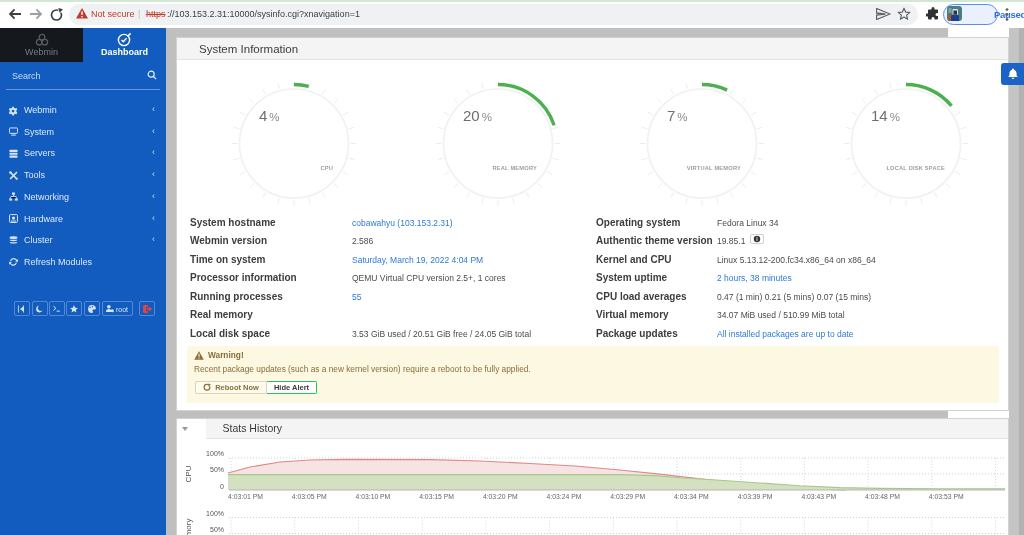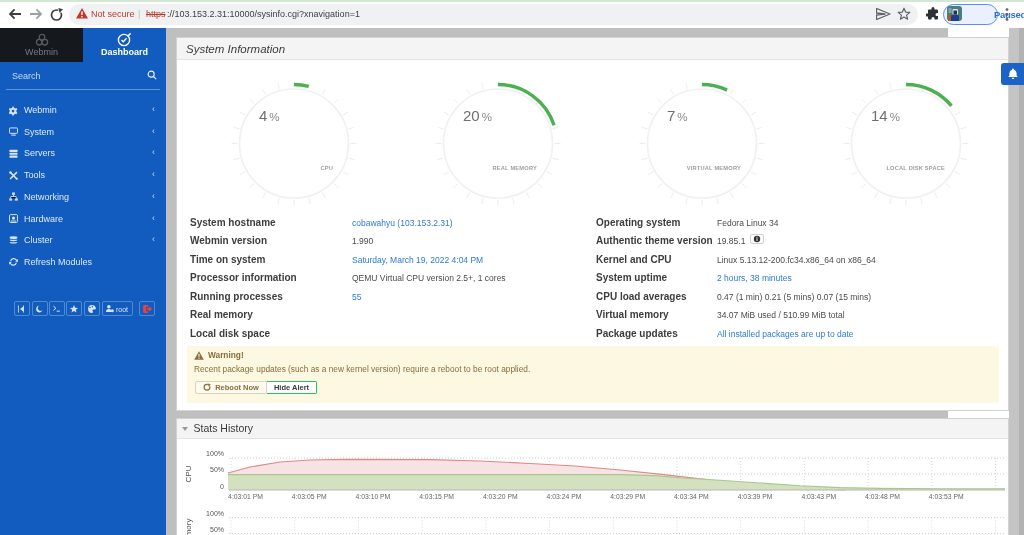--- a/index.html
+++ b/index.html
@@ -234,21 +234,21 @@
     <div class="sbtn" style="left:139px;width:16px;">
           <svg style="position:absolute;left:2px;top:2px" width="10" height="10" viewBox="0 0 14 14">
             <path d="M8.5 1.5 H3 a1.5 1.5 0 0 0 -1.5 1.5 v8 A1.5 1.5 0 0 0 3 12.5 h5.5 V10 H6 V4 h2.5 Z" fill="#e8433f"></path>
             <path d="M7.5 5.2 h3 V3 L14 7 L10.5 11 V8.8 h-3 Z" fill="#e8433f"></path>
           </svg>
         </div>
     </div>
   </div>
 
   <div class="panel" id="p1" style="top:37px;height:374px;">
-    <div class="phead" style="height:22px;line-height:22px;padding-left:9px;font-size:11.5px;color:#3d3d3d;font-style:italic;">System Information</div>
+    <div class="phead" style="height:22px;line-height:22px;padding-left:22px;font-size:11.5px;color:#3d3d3d;">System Information</div>
     <div id="gauges">
     <svg width="831" height="160" viewBox="0 0 831 160" style="position:absolute;left:0;top:23px;">
     <g stroke="#ededed" stroke-width="1">
             <line x1="117.0" y1="26.0" x2="117.0" y2="20.0"></line>
             <line x1="131.6" y1="27.9" x2="133.2" y2="22.1"></line>
             <line x1="145.2" y1="33.6" x2="148.2" y2="28.4"></line>
             <line x1="157.0" y1="42.5" x2="161.2" y2="38.3"></line>
             <line x1="165.9" y1="54.2" x2="171.1" y2="51.2"></line>
             <line x1="171.6" y1="67.9" x2="177.4" y2="66.3"></line>
             <line x1="173.5" y1="82.5" x2="179.5" y2="82.5"></line>
@@ -366,39 +366,40 @@
     <text x="768" y="108.5" font-size="5.7" font-weight="bold" fill="#9e9e9e" text-anchor="end" letter-spacing="0.2">LOCAL DISK SPACE</text>
     </svg>
     </div>
     <div id="table">
     <div class="trow" style="left:0;top:175.5px;width:420px;">
           <span class="tlab" style="left:13px;">System hostname</span>
           <span class="tval" style="left:175px;"><a class="lnk">cobawahyu (103.153.2.31)</a></span>
         </div>
     <div class="trow" style="left:0;top:194.0px;width:420px;">
           <span class="tlab" style="left:13px;">Webmin version</span>
-          <span class="tval" style="left:175px;">1.990</span>
+          <span class="tval" style="left:175px;">2.586</span>
         </div>
     <div class="trow" style="left:0;top:212.5px;width:420px;">
           <span class="tlab" style="left:13px;">Time on system</span>
           <span class="tval" style="left:175px;"><a class="lnk">Saturday, March 19, 2022 4:04 PM</a></span>
         </div>
     <div class="trow" style="left:0;top:231.0px;width:420px;">
           <span class="tlab" style="left:13px;">Processor information</span>
           <span class="tval" style="left:175px;">QEMU Virtual CPU version 2.5+, 1 cores</span>
         </div>
     <div class="trow" style="left:0;top:249.5px;width:420px;">
           <span class="tlab" style="left:13px;">Running processes</span>
           <span class="tval" style="left:175px;"><a class="lnk">55</a></span>
         </div>
     <div class="trow" style="left:0;top:268.0px;width:420px;">
           <span class="tlab" style="left:13px;">Real memory</span>
         </div>
     <div class="trow" style="left:0;top:286.5px;width:420px;">
           <span class="tlab" style="left:13px;">Local disk space</span>
+          <span class="tval" style="left:175px;">3.53 GiB used / 20.51 GiB free / 24.05 GiB total</span>
         </div>
     <div class="trow" style="left:419px;top:175.5px;width:412px;">
           <span class="tlab" style="left:0px;">Operating system</span>
           <span class="tval" style="left:121px;">Fedora Linux 34</span>
         </div>
     <div class="trow" style="left:419px;top:194.0px;width:412px;">
           <span class="tlab" style="left:0px;">Authentic theme version</span>
           <span class="tval" style="left:121px;">19.85.1 &nbsp;<svg width="14" height="10" viewBox="0 0 14 10" style="vertical-align:0px;">
               <rect x="0.5" y="0.5" width="13" height="9" rx="1.5" fill="#fff" stroke="#cfcfcf"></rect>
               <circle cx="7" cy="5" r="3.2" fill="#333"></circle>
@@ -427,32 +428,32 @@
           <span class="tval" style="left:121px;"><a class="lnk">All installed packages are up to date</a></span>
         </div>
     </div>
     <div id="warn">
       <svg style="position:absolute;left:7px;top:5px;" width="10" height="9" viewBox="0 0 10 9">
           <path d="M5 0.3 L9.8 8.7 H0.2 Z" fill="#8a6d3b"></path>
           <rect x="4.45" y="2.8" width="1.1" height="3" fill="#fcf8e2"></rect>
           <rect x="4.45" y="6.6" width="1.1" height="1.1" fill="#fcf8e2"></rect>
         </svg>
         <div style="position:absolute;left:21px;top:4px;font-weight:bold;">Warning!</div>
-      <div style="position:absolute;left:7px;top:18px;">Recent package updates (such as a new kernel version) require a reboot to be root applied.</div>
+      <div style="position:absolute;left:7px;top:18px;">Recent package updates (such as a new kernel version) require a reboot to be fully applied.</div>
       <div style="position:absolute;left:8px;top:35px;font-weight:bold;">
         <span class="wbtn" style="border-radius:2px 0 0 2px;background:rgba(255,255,255,0.4);border-color:#ddd3b8;color:#8a6d3b;"><svg width="8" height="8" viewBox="0 0 15 15" style="vertical-align:-1px;">
               <circle cx="7.5" cy="8" r="5.4" fill="none" stroke="#8a6d3b" stroke-width="2.2"></circle>
               <rect x="9.2" y="0" width="6.8" height="6.2" fill="#fcf8e2"></rect>
               <path d="M9 1 L14.8 2.6 L10.6 6.6 Z" fill="#8a6d3b"></path>
             </svg>&nbsp; Reboot Now</span><span class="wbtn" style="border-radius:0 2px 2px 0;border-left:none;color:#3b3b3b;">Hide Alert</span>
       </div>
     </div>
   </div>
 
-  <div class="panel" id="p2" style="top:418px;height:117px;border-bottom:none;">
+  <div class="panel" id="p2" style="top:418px;height:117px;border-bottom:none;padding-left:29px;">
     <div class="phead" style="height:20px;line-height:19px;padding-left:16.5px;font-size:10.5px;color:#3a3a3a;">
       <span style="position:absolute;left:5px;top:0;width:0;height:0;margin-top:8px;border-left:3.5px solid transparent;border-right:3.5px solid transparent;border-top:4px solid #999;"></span>Stats History</div>
     <div id="charts">
     <svg width="831" height="96" viewBox="0 0 831 96" style="position:absolute;left:0;top:20px;">
     <g stroke="#d8d8d8" stroke-width="1" stroke-dasharray="1,2">
             <line x1="54.1" y1="19" x2="54.1" y2="51"></line>
             <line x1="117.8" y1="19" x2="117.8" y2="51"></line>
             <line x1="181.5" y1="19" x2="181.5" y2="51"></line>
             <line x1="245.2" y1="19" x2="245.2" y2="51"></line>
             <line x1="308.9" y1="19" x2="308.9" y2="51"></line>

